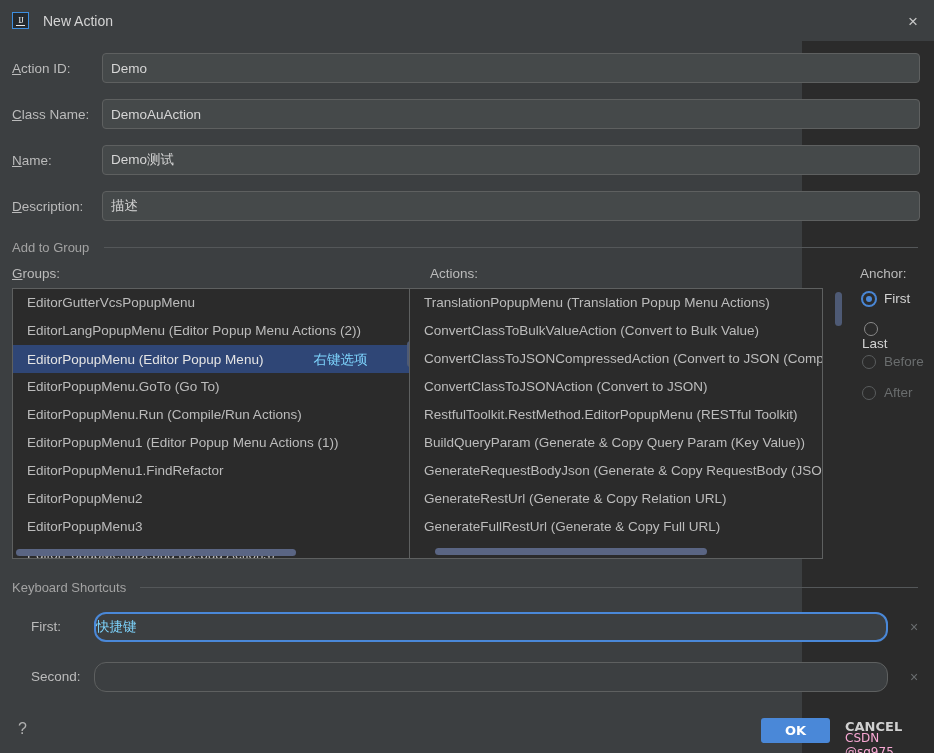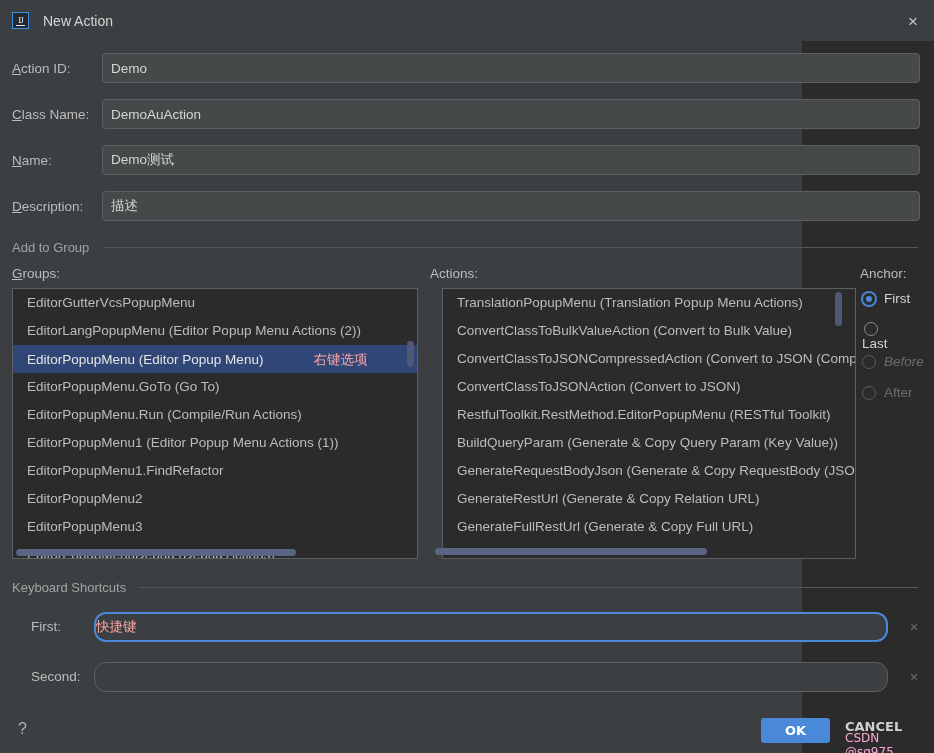--- a/index.html
+++ b/index.html
@@ -95,21 +95,21 @@
     padding-left: 14px;
     font-size: 13.5px; color: #bcbcbc;
     white-space: nowrap;
     cursor: default;
   }
   .list-row.selected {
     background: #2f4676;
     color: #e4e4e4;
   }
   .annot-red {
-    color: #fca5a5;
+    color: #7dd3fc;
     font-size: 13.5px;
     font-family: "DejaVu Sans", sans-serif;
   }
   .vscroll-thumb {
     position: absolute; width: 7px; border-radius: 4px;
     background: #4e5a75;
   }
   .hscroll-thumb {
     position: absolute; height: 7px; border-radius: 4px;
     background: #5a6583;
@@ -227,21 +227,21 @@
       <div class="list-row"><span>EditorPopupMenu.Run (Compile/Run Actions)</span></div>
       <div class="list-row"><span>EditorPopupMenu1 (Editor Popup Menu Actions (1))</span></div>
       <div class="list-row"><span>EditorPopupMenu1.FindRefactor</span></div>
       <div class="list-row"><span>EditorPopupMenu2</span></div>
       <div class="list-row"><span>EditorPopupMenu3</span></div>
       <div class="list-row"><span>EditorPopupMenuDebug (Debug Actions)</span></div>
     </div>
   <div class="vscroll-thumb" style="left:407px; top:341px; height:26px;"></div>
   <div class="hscroll-thumb" style="left:16px; top:549px; width:280px;"></div>
 
-  <div class="listbox" id="actions-list" style="left:442px; top:288px; width:414px; height:271px;">
+  <div class="listbox" id="actions-list" style="left:409px; top:288px; width:414px; height:271px;">
       <div class="list-row">TranslationPopupMenu (Translation Popup Menu Actions)</div>
       <div class="list-row">ConvertClassToBulkValueAction (Convert to Bulk Value)</div>
       <div class="list-row">ConvertClassToJSONCompressedAction (Convert to JSON (Compres</div>
       <div class="list-row">ConvertClassToJSONAction (Convert to JSON)</div>
       <div class="list-row">RestfulToolkit.RestMethod.EditorPopupMenu (RESTful Toolkit)</div>
       <div class="list-row">BuildQueryParam (Generate &amp; Copy Query Param (Key Value))</div>
       <div class="list-row">GenerateRequestBodyJson (Generate &amp; Copy RequestBody (JSON))</div>
       <div class="list-row">GenerateRestUrl (Generate &amp; Copy Relation URL)</div>
       <div class="list-row">GenerateFullRestUrl (Generate &amp; Copy Full URL)</div>
     </div>
@@ -250,21 +250,21 @@
 
   <div id="anchor-group">
       <div class="radio-row" style="left: 862px; top: 291px;">
         <span class="radio checked"></span>
         <span class="radio-label">First</span>
       </div>
       <div class="radio-row" style="left: 862px; top: 322px; flex-direction: column;">
         <span class="radio"></span>
         <span class="radio-label">Last</span>
       </div>
-      <div class="radio-row" style="left: 862px; top: 354px; font-style: italic;">
+      <div class="radio-row" style="left: 862px; top: 354px;">
         <span class="radio disabled"></span>
         <span class="radio-label disabled">Before</span>
       </div>
       <div class="radio-row" style="left: 862px; top: 385px;">
         <span class="radio disabled"></span>
         <span class="radio-label disabled">After</span>
       </div>
     </div>
 
   <div class="sep-title" style="top:580px;">Keyboard Shortcuts</div>

